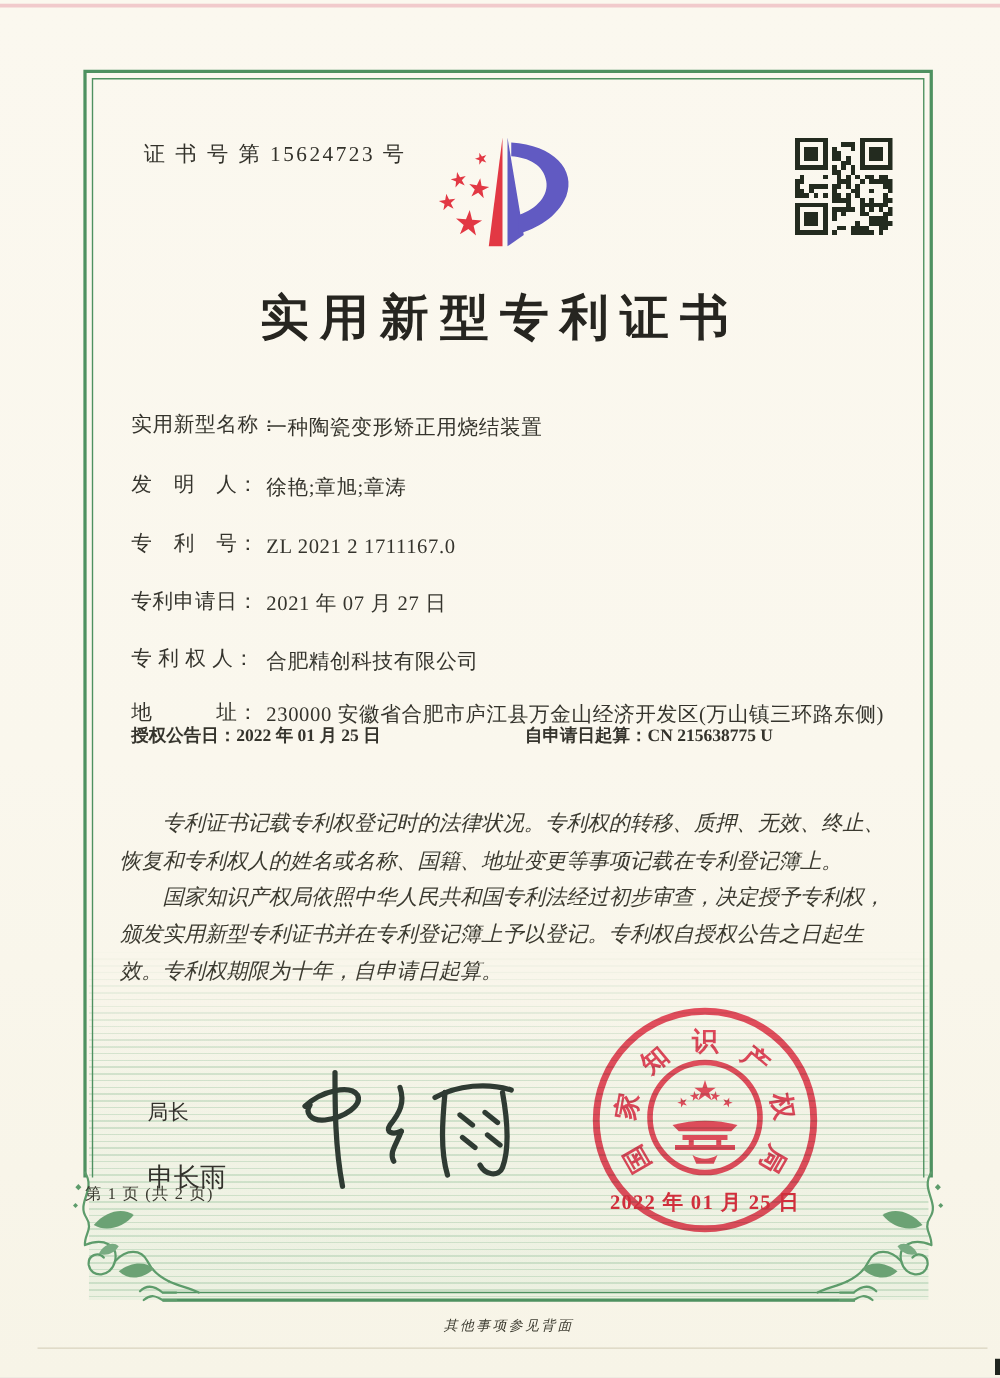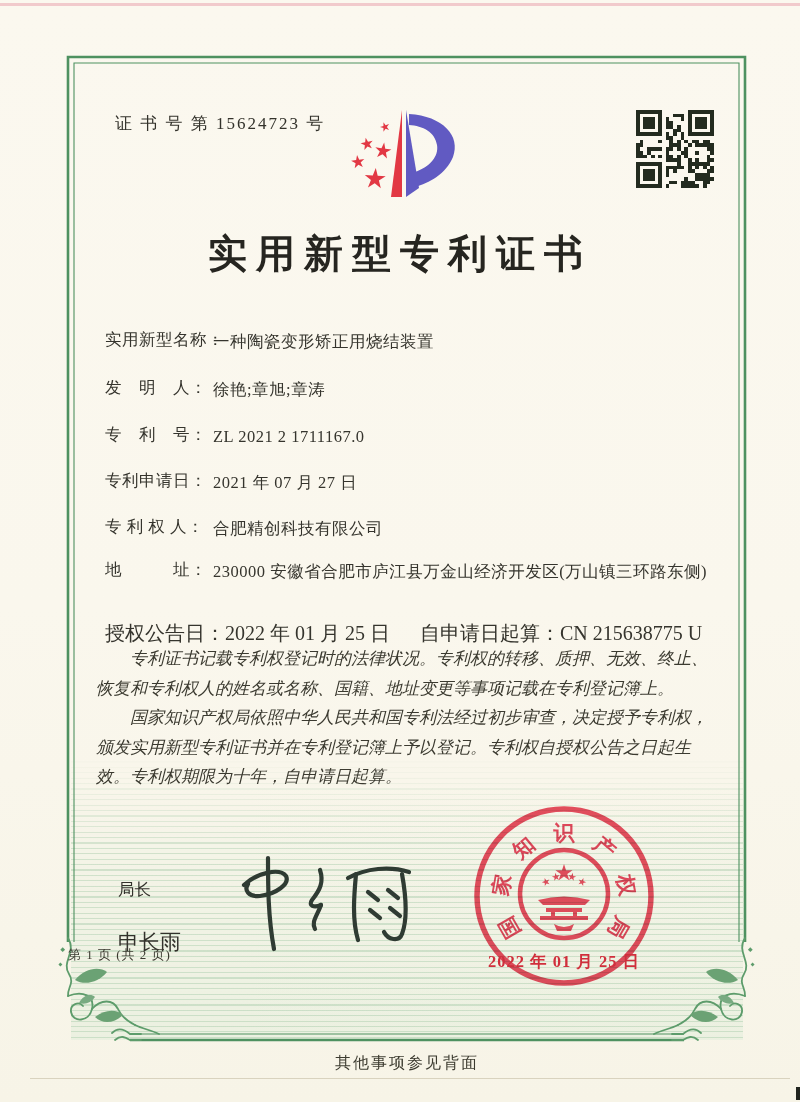--- a/index.html
+++ b/index.html
@@ -32,21 +32,21 @@
   .qr{position:absolute;left:636px;top:110px;width:78px;height:78px;z-index:3;}
   .title{
     position:absolute;left:0;top:227px;width:100%;text-align:center;z-index:3;
     font-size:39px;font-weight:700;letter-spacing:9px;color:#262520;
   }
   
   .field-row{position:absolute;left:105px;width:616px;z-index:3;font-size:16.5px;color:#35342d;letter-spacing:.5px;}
   .fl{position:absolute;left:0;top:0;white-space:nowrap;}
   .fv{position:absolute;left:108px;top:0;width:496px;line-height:25px;}
   .row-0{top:329px;} .row-1{top:377px;} .row-2{top:424px;} .row-3{top:470px;} .row-4{top:516px;} .row-5{top:559px;}
-  .grant-row{position:absolute;left:105px;top:620px;width:616px;z-index:3;font-size:20px;color:#35342d;white-space:nowrap;}
+  .grant-row{position:absolute;left:105px;top:580px;width:616px;z-index:3;font-size:14px;color:#35342d;white-space:nowrap;font-weight:bold;}
   .grant-no-group{position:absolute;left:315px;top:0;}
   
   .body-text{position:absolute;left:96px;top:644px;width:618px;z-index:3;
     font-size:17px;line-height:29.5px;color:#3b3a30;font-style:italic;}
   .body-text p{margin:0;text-indent:34px;}
   
   .sig-post{position:absolute;left:118px;top:879px;font-size:16.5px;z-index:3;color:#32312b;}
   .sig-name{position:absolute;left:118px;top:928px;font-size:21px;z-index:3;color:#32312b;}
   .sig-script{position:absolute;left:228px;top:843px;width:205px;height:118px;z-index:4;}
   
@@ -56,21 +56,21 @@
     position:absolute;left:50%;top:50%;width:26px;height:26px;margin:-13px 0 0 -13px;
     display:flex;align-items:center;justify-content:center;
     font-size:21px;font-weight:700;color:#e64059;
     transform:rotate(var(--a)) translateY(-63px);
   }
   .emblem{position:absolute;left:46px;top:42px;}
   .seal-date{position:absolute;left:468px;top:951px;width:192px;text-align:center;z-index:5;
     font-size:16.5px;font-weight:600;letter-spacing:1px;color:#d02f3c;}
   
   .page-num{position:absolute;left:68px;top:946px;width:678px;text-align:left;font-size:13px;letter-spacing:1px;color:#3a392f;z-index:3;}
-  .back-note{position:absolute;left:68px;top:1053px;width:678px;text-align:center;font-size:16px;letter-spacing:2px;color:#3c3b30;z-index:3;}
+  .back-note{position:absolute;left:68px;top:1053px;width:678px;text-align:center;font-size:11px;font-style:italic;letter-spacing:2px;color:#3c3b30;z-index:3;}
 </style>
 </head>
 <body>
 
 <div class="sheet">
 
   <div class="scan-top"></div>
   <div class="scan-bottom-line"></div>
   <div class="scan-nub"></div>
 

